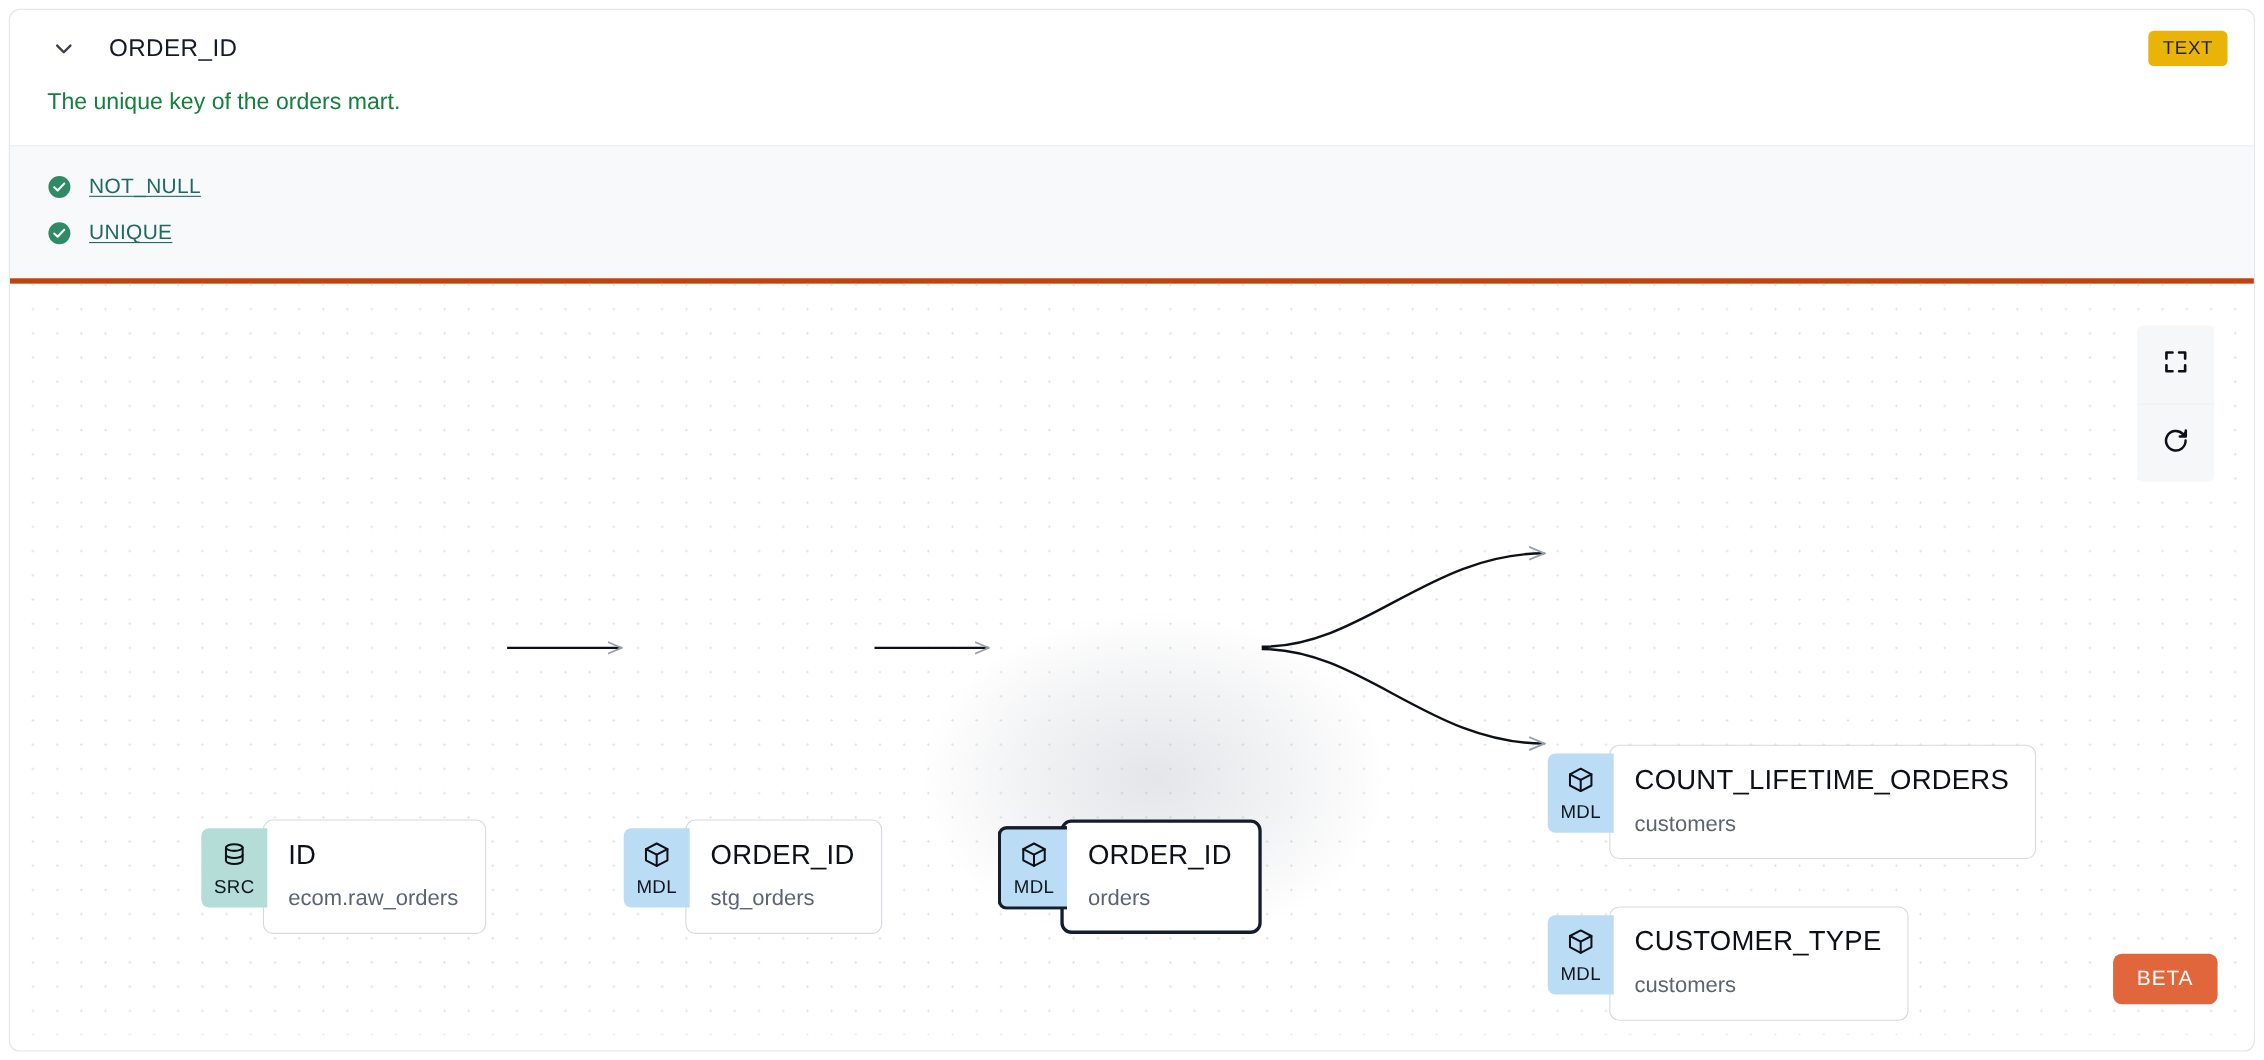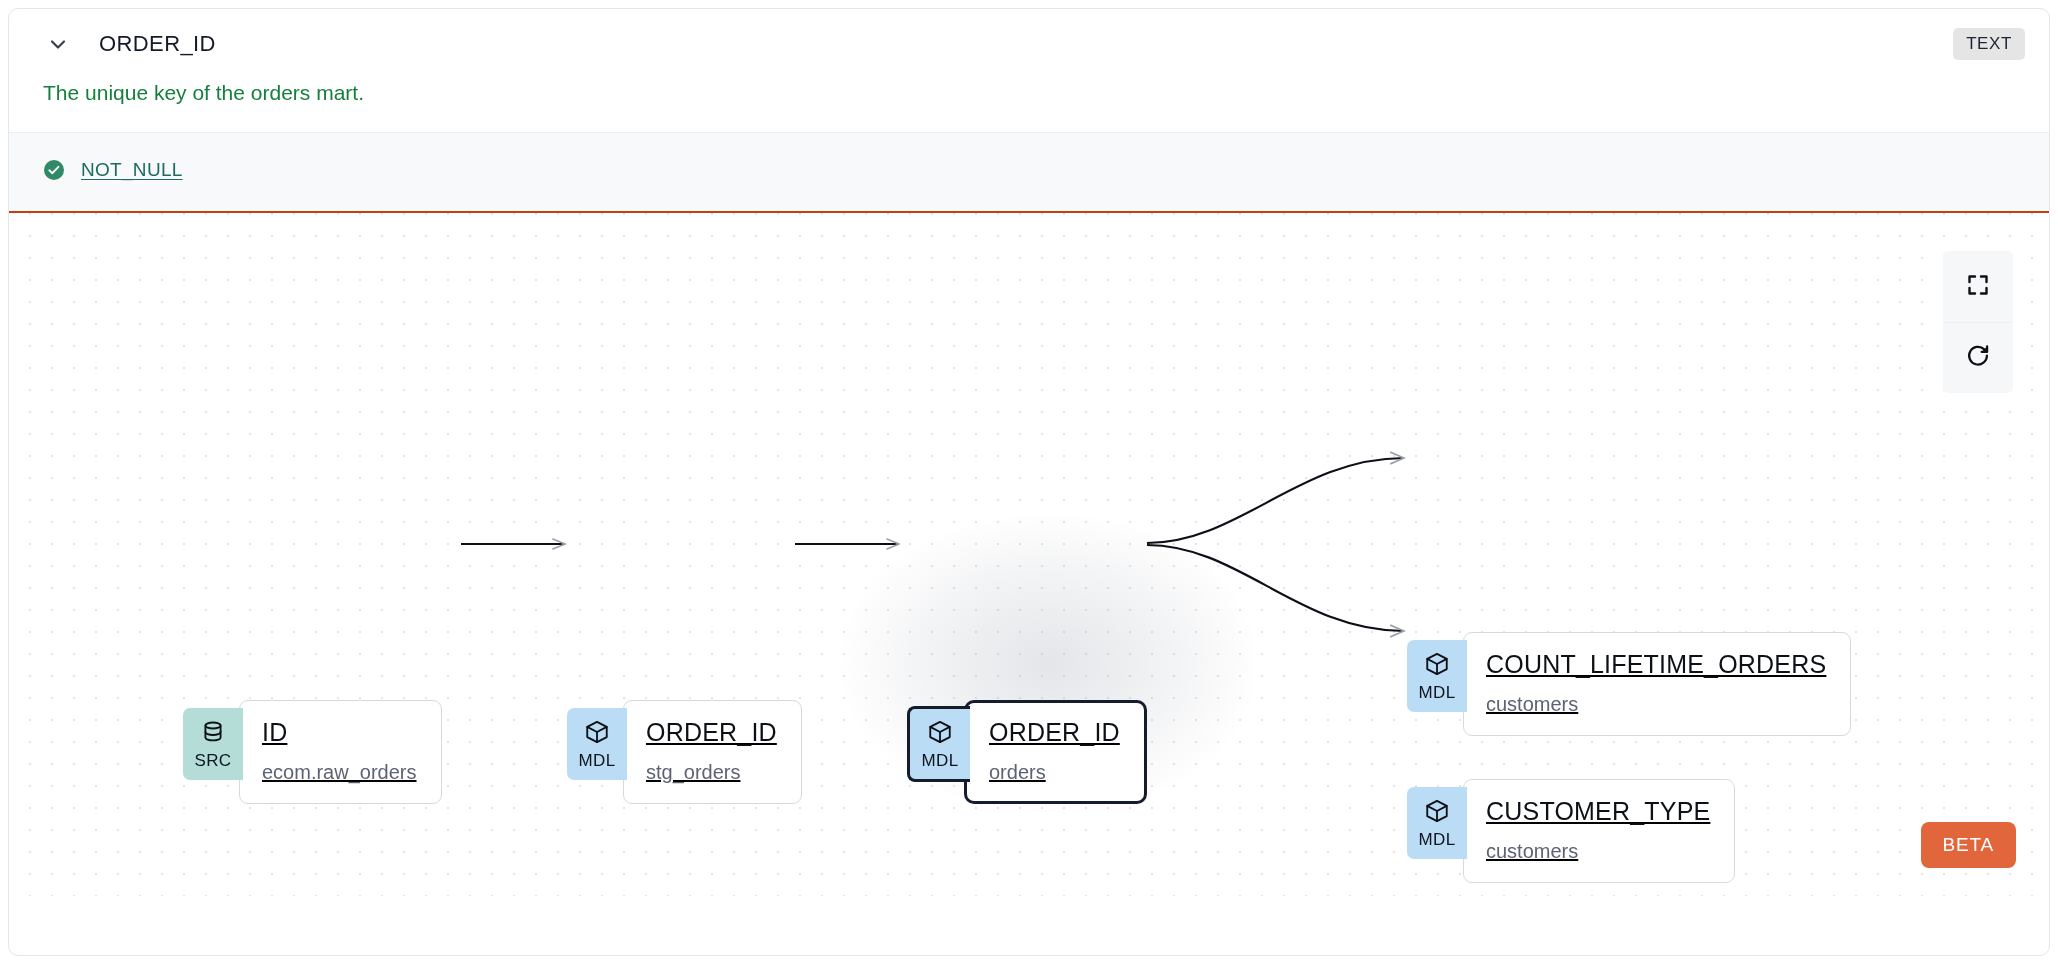--- a/index.html
+++ b/index.html
@@ -38,42 +38,42 @@
   .col-title {
     margin-left: 26px;
     font-size: 22px;
     letter-spacing: 0.4px;
     color: #141a28;
     font-weight: 400;
     white-space: nowrap;
   }
   .type-badge {
     margin-left: auto;
-    background: #e5e5e5;
+    background: #eab308;
     color: #1d2433;
     font-size: 17px;
     letter-spacing: 0.6px;
     padding: 6px 13px;
     border-radius: 5px;
     white-space: nowrap;
   }
 
   
   .description {
     padding: 0 34px 26px 34px;
     font-size: 21px;
     color: #15803d;
     line-height: 1.3;
   }
 
   
   .tests {
     background: #f7f9fa;
     border-top: 1px solid #eceff2;
-    border-bottom: 2px solid #c2410c;
+    border-bottom: 5px solid #c2410c;
     padding: 16px 34px 20px 34px;
   }
   .test-row {
     display: flex;
     align-items: center;
     height: 42px;
   }
   .check-icon {
     width: 22px; height: 22px;
     flex: 0 0 auto;
@@ -138,21 +138,20 @@
     background: #ffffff;
     border: 1px solid #d6dae0;
     border-radius: 9px;
     padding: 12px 24px 14px 22px;
     margin-left: -4px;
     min-height: 104px;
     display: flex;
     flex-direction: column;
     justify-content: center;
     gap: 3px;
-    text-decoration: underline;
   }
   .node-name {
     font-size: 25px;
     color: #0d1117;
     letter-spacing: 0.2px;
     white-space: nowrap;
     line-height: 1.15;
   }
   .node-sub {
     font-size: 20px;
@@ -242,20 +241,29 @@
     <div class="test-row">
       <span class="check-icon">
         <svg width="22" height="22" viewBox="0 0 22 22">
           <circle cx="11" cy="11" r="10" fill="#2f8a65"></circle>
           <polyline points="6.3 11.3 9.4 14.2 15.4 7.8" fill="none" stroke="#ffffff" stroke-width="1.9" stroke-linecap="round" stroke-linejoin="round"></polyline>
         </svg>
       </span>
       <span class="test-link">NOT_NULL</span>
     </div>
 
+    <div class="test-row">
+      <span class="check-icon">
+        <svg width="22" height="22" viewBox="0 0 22 22">
+          <circle cx="11" cy="11" r="10" fill="#2f8a65"></circle>
+          <polyline points="6.3 11.3 9.4 14.2 15.4 7.8" fill="none" stroke="#ffffff" stroke-width="1.9" stroke-linecap="round" stroke-linejoin="round"></polyline>
+        </svg>
+      </span>
+      <span class="test-link">UNIQUE</span>
+    </div>
 
   </div>
 
   <div class="canvas">
 
     <div class="node-glow" style="left: 830px; top: 300px; width: 420px; height: 300px;"></div>
 
     <svg class="edges-svg" viewBox="0 0 2040 683" preserveAspectRatio="none">
       <defs>
         <marker id="arr" viewBox="0 0 10 10" refX="9" refY="5" markerWidth="7" markerHeight="7" orient="auto-start-reverse">

